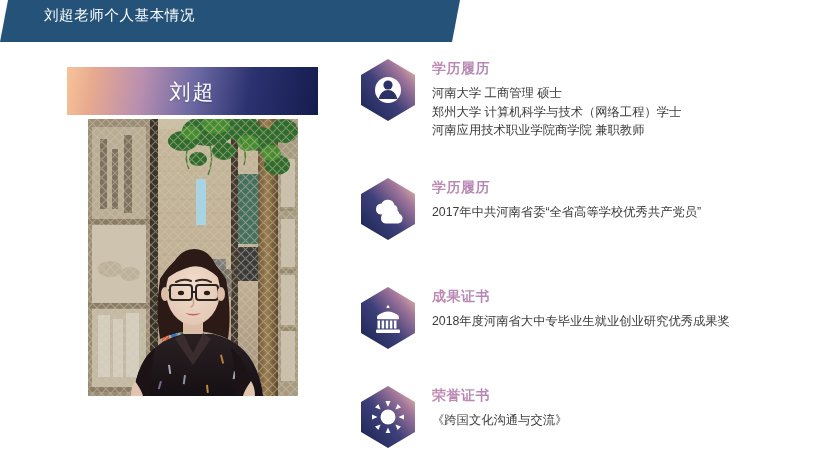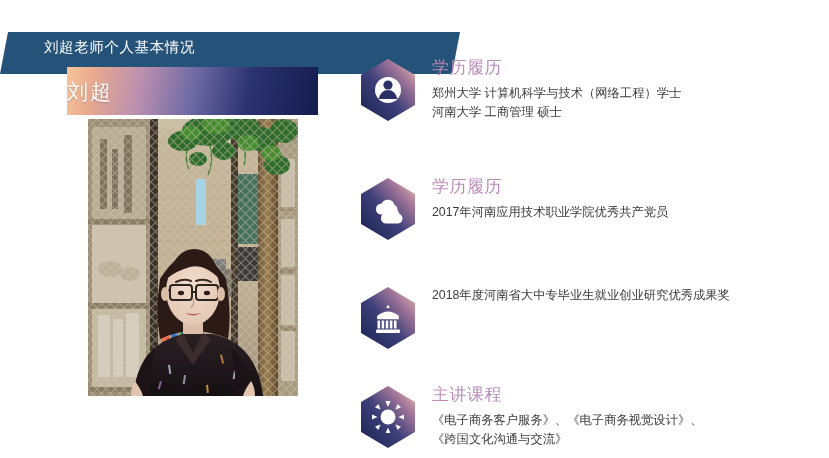--- a/index.html
+++ b/index.html
@@ -15,21 +15,20 @@
     position: relative;
   }
 
   
   #header-banner {
     position: absolute;
     left: 0;
     top: 0;
     width: 460px;
     height: 42px;
-    margin-top: 32px;
   }
   #header-banner .shape {
     position: absolute;
     inset: 0;
     background: #245278;
     clip-path: polygon(8px 0, 100% 0, 452px 100%, 0 100%);
   }
   #header-title {
     position: absolute;
     left: 44px;
@@ -54,20 +53,21 @@
                 #b98fb0 30%,
                 #6e6aa4 50%,
                 #2b3270 72%,
                 #141c4e 100%);
   }
   #name-banner-text {
     position: absolute;
     left: 0;
     right: 0;
     top: 11px;
+    text-align: center;
     font-size: 21px;
     color: #ffffff;
     letter-spacing: 2px;
     text-shadow: 0 1px 2px rgba(0,0,0,0.22);
   }
 
   #photo-frame {
     position: absolute;
     left: 88px;
     top: 119px;
@@ -99,22 +99,22 @@
   }
   .hexicon svg { display: block; }
 
   .section-body {
     position: absolute;
     left: 77px;
     top: 0;
     width: 393px;
   }
   .section-title {
-    font-size: 17px;
-    font-weight: normal;
+    font-size: 14px;
+    font-weight: bold;
     letter-spacing: 0.5px;
     line-height: 20px;
     background: linear-gradient(90deg, #c08ab2 0%, #9a7fc0 45%, #7d7cc0 100%);
     -webkit-background-clip: text;
     background-clip: text;
     color: transparent;
     -webkit-text-fill-color: transparent;
     margin-bottom: 6px;
   }
   .section-line {
@@ -325,22 +325,23 @@
           </linearGradient>
         </defs>
         <polygon points="29,1 56,17 56,47 29,63 2,47 2,17" fill="url(#hg1)"></polygon>
         <circle cx="29" cy="32" r="13" fill="#ffffff"></circle>
         <circle cx="29" cy="27" r="4.6" fill="#2b3166"></circle>
         <path d="M19.5 41 q2.5 -9 9.5 -9 q7 0 9.5 9 Z" fill="#2b3166"></path>
       </svg>
     </div>
     <div class="section-body">
       <div class="section-title">学历履历</div>
+      <div class="section-line">河南大学  工商管理    硕士</div>
       <div class="section-line">郑州大学  计算机科学与技术（网络工程）学士</div>
-      <div class="section-line">河南大学  工商管理    硕士</div>
+      <div class="section-line">河南应用技术职业学院商学院    兼职教师</div>
     </div>
   </div>
 
   <div class="section" style="top:119px;">
     <div class="hexicon">
       <svg width="58" height="64" viewBox="0 0 58 64" xmlns="http://www.w3.org/2000/svg">
         <defs>
           <linearGradient id="hg2" x1="0" y1="1" x2="1" y2="0">
             <stop offset="0%" stop-color="#18224f"></stop>
             <stop offset="45%" stop-color="#3d3f79"></stop>
@@ -350,21 +351,21 @@
         </defs>
         <polygon points="29,1 56,17 56,47 29,63 2,47 2,17" fill="url(#hg2)"></polygon>
         <g fill="#ffffff">
           <path d="M17 32 a5.5 5.5 0 0 1 5.5 -5.5 a7 7 0 0 1 13 1.5 a5 5 0 0 1 -1 9.5 l-13 0 a5 5 0 0 1 -4.5 -5.5 Z"></path>
           <path d="M22 41 a5.5 5.5 0 0 1 5.5 -5.5 a7 7 0 0 1 13 1.5 a5 5 0 0 1 -1 9.5 l-13 0 a5 5 0 0 1 -4.5 -5.5 Z"></path>
         </g>
       </svg>
     </div>
     <div class="section-body">
       <div class="section-title">学历履历</div>
-      <div class="section-line">2017年河南应用技术职业学院优秀共产党员</div>
+      <div class="section-line">2017年中共河南省委“全省高等学校优秀共产党员”</div>
     </div>
   </div>
 
   <div class="section" style="top:228px;">
     <div class="hexicon">
       <svg width="58" height="64" viewBox="0 0 58 64" xmlns="http://www.w3.org/2000/svg">
         <defs>
           <linearGradient id="hg3" x1="0" y1="1" x2="1" y2="0">
             <stop offset="0%" stop-color="#18224f"></stop>
             <stop offset="45%" stop-color="#3d3f79"></stop>
@@ -380,20 +381,21 @@
           <rect x="18.5" y="34.5" width="2.6" height="8"></rect>
           <rect x="22.6" y="34.5" width="2.6" height="8"></rect>
           <rect x="26.7" y="34.5" width="2.6" height="8"></rect>
           <rect x="30.8" y="34.5" width="2.6" height="8"></rect>
           <rect x="34.9" y="34.5" width="2.6" height="8"></rect>
           <rect x="17" y="43.5" width="24" height="3.4" rx="1"></rect>
         </g>
       </svg>
     </div>
     <div class="section-body">
+      <div class="section-title">成果证书</div>
       <div class="section-line">2018年度河南省大中专毕业生就业创业研究优秀成果奖</div>
     </div>
   </div>
 
   <div class="section" style="top:327px;">
     <div class="hexicon">
       <svg width="58" height="64" viewBox="0 0 58 64" xmlns="http://www.w3.org/2000/svg">
         <defs>
           <linearGradient id="hg4" x1="0" y1="1" x2="1" y2="0">
             <stop offset="0%" stop-color="#18224f"></stop>
@@ -413,19 +415,18 @@
             <polygon points="-2.4,-16 2.4,-16 0,-10.5" transform="rotate(135)"></polygon>
             <polygon points="-2.4,-16 2.4,-16 0,-10.5" transform="rotate(180)"></polygon>
             <polygon points="-2.4,-16 2.4,-16 0,-10.5" transform="rotate(225)"></polygon>
             <polygon points="-2.4,-16 2.4,-16 0,-10.5" transform="rotate(270)"></polygon>
             <polygon points="-2.4,-16 2.4,-16 0,-10.5" transform="rotate(315)"></polygon>
           </g>
         </g>
       </svg>
     </div>
     <div class="section-body">
-      <div class="section-title">主讲课程</div>
-      <div class="section-line">《电子商务客户服务》、《电子商务视觉设计》、</div>
+      <div class="section-title">荣誉证书</div>
       <div class="section-line">《跨国文化沟通与交流》</div>
     </div>
   </div>
 
 </div>
 
 </body></html>

